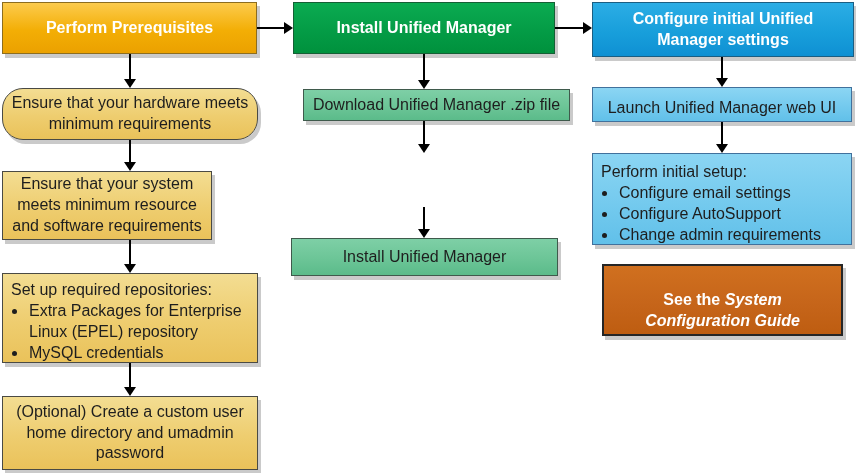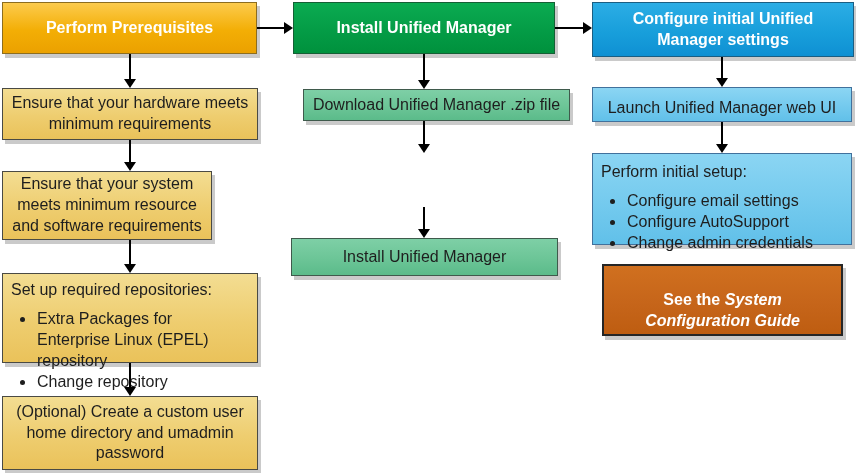--- a/index.html
+++ b/index.html
@@ -20,52 +20,52 @@
   .hdr-blue{background:linear-gradient(180deg,#2cade5 0%,#189fdb 55%,#0f90d3 100%);border-color:#1b5e82;}
   .step-yellow{background:linear-gradient(180deg,#f3dd92 0%,#eecd6f 55%,#eac25a 100%);border-color:#4a4a44;}
   .step-green{background:linear-gradient(180deg,#7ecfa6 0%,#6cc597 55%,#5bbb8a 100%);border-color:#3f5a4c;}
   .step-blue{background:linear-gradient(180deg,#8bd5f3 0%,#74caee 55%,#61c0e9 100%);border-color:#41719c;align-items:flex-end;}
   .note-orange{
     background:linear-gradient(180deg,#d0701f 0%,#c6651a 55%,#be5d11 100%);
     border:2px solid #262626;color:#ffffff;font-weight:bold;
   }
   .bullets-box{align-items:flex-start;justify-content:flex-start;text-align:left;
     flex-direction:column;padding:5px 6px 18px 8px;line-height:1.32;}
-  .bullets-box ul{margin:8px;padding:0 0 0 17px;list-style:disc;}
+  .bullets-box ul{margin:0;padding:0 0 0 17px;list-style:disc;}
   .bullets-box li{padding-left:1px;}
   .arrow-v{position:absolute;width:2px;background:#000;}
   .arrow-v::after{content:'';position:absolute;bottom:-9px;left:-5px;width:0;height:0;
     border-left:6px solid transparent;border-right:6px solid transparent;border-top:9px solid #000;}
   .arrow-h{position:absolute;height:2px;background:#000;}
   .arrow-h::after{content:'';position:absolute;right:-9px;top:-5px;width:0;height:0;
     border-top:6px solid transparent;border-bottom:6px solid transparent;border-left:9px solid #000;}
   .note-orange i{font-style:italic;}
 </style>
 </head>
 <body>
 
 <div class="canvas">
 
   <div class="box hdr hdr-yellow" style="left:2px;top:2px;width:255px;height:52px;">
     <span>Perform Prerequisites</span>
   </div>
 
-  <div class="box step-yellow" style="left:2px;top:88px;width:256px;height:52px;">
+  <div class="box step-yellow" style="left:2px;top:88px;width:256px;height:52px;border-radius:21px;">
     <span>Ensure that your hardware meets minimum requirements</span>
   </div>
 
   <div class="box step-yellow" style="left:2px;top:171px;width:210px;height:69px;">
     <span>Ensure that your system meets minimum resource and software requirements</span>
   </div>
 
   <div class="box step-yellow bullets-box" style="left:2px;top:273px;width:256px;height:90px;">
     <div>Set up required repositories:</div>
     <ul>
       <li>Extra Packages for Enterprise Linux (EPEL) repository</li>
-      <li>Change repository</li>
+      <li>MySQL credentials</li>
     </ul>
   </div>
 
   <div class="box step-yellow" style="left:2px;top:396px;width:256px;height:74px;">
     <span>(Optional) Create a custom user home directory and umadmin password</span>
   </div>
 
   <div class="box hdr hdr-green" style="left:293px;top:2px;width:262px;height:52px;">
     <span>Install Unified Manager</span>
   </div>
@@ -85,21 +85,21 @@
 
   <div class="box step-blue" style="left:592px;top:87px;width:260px;height:35px;">
     <span>Launch Unified Manager web UI</span>
   </div>
 
   <div class="box step-blue bullets-box" style="left:592px;top:153px;width:260px;height:92px;padding-top:7px;">
     <div>Perform initial setup:</div>
     <ul>
       <li>Configure email settings</li>
       <li>Configure AutoSupport</li>
-      <li>Change admin credentials</li>
+      <li>Change admin requirements</li>
     </ul>
   </div>
 
   <div class="box note-orange" style="left:602px;top:264px;width:241px;height:72px;align-items:flex-end;">
     <span>
       <span>See the</span>
       <i>System Configuration Guide</i>
     </span>
   </div>
 

